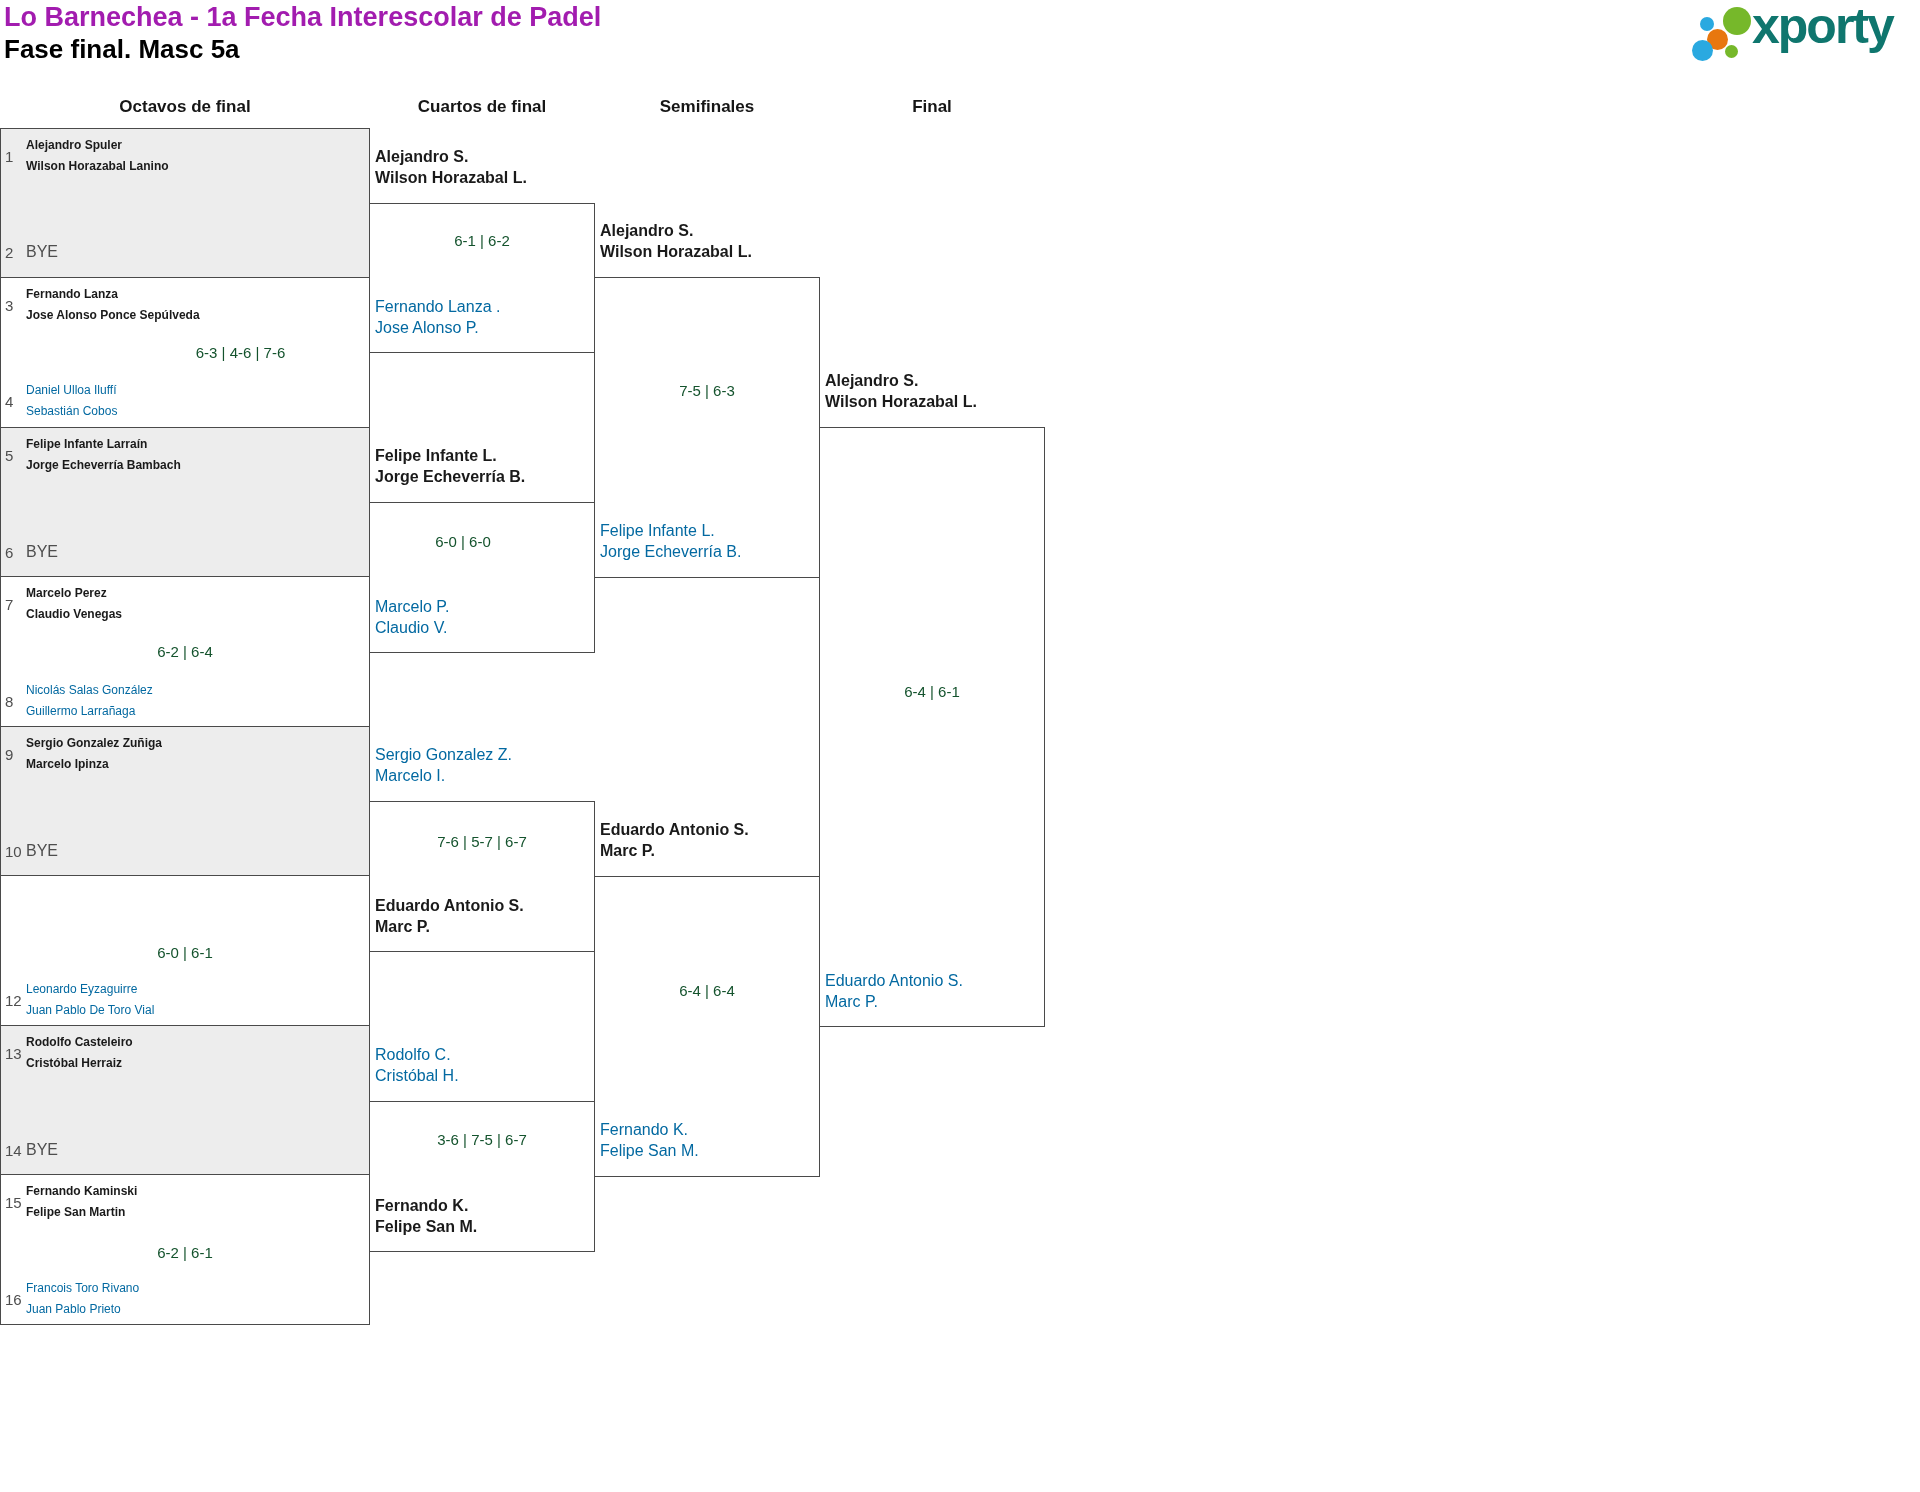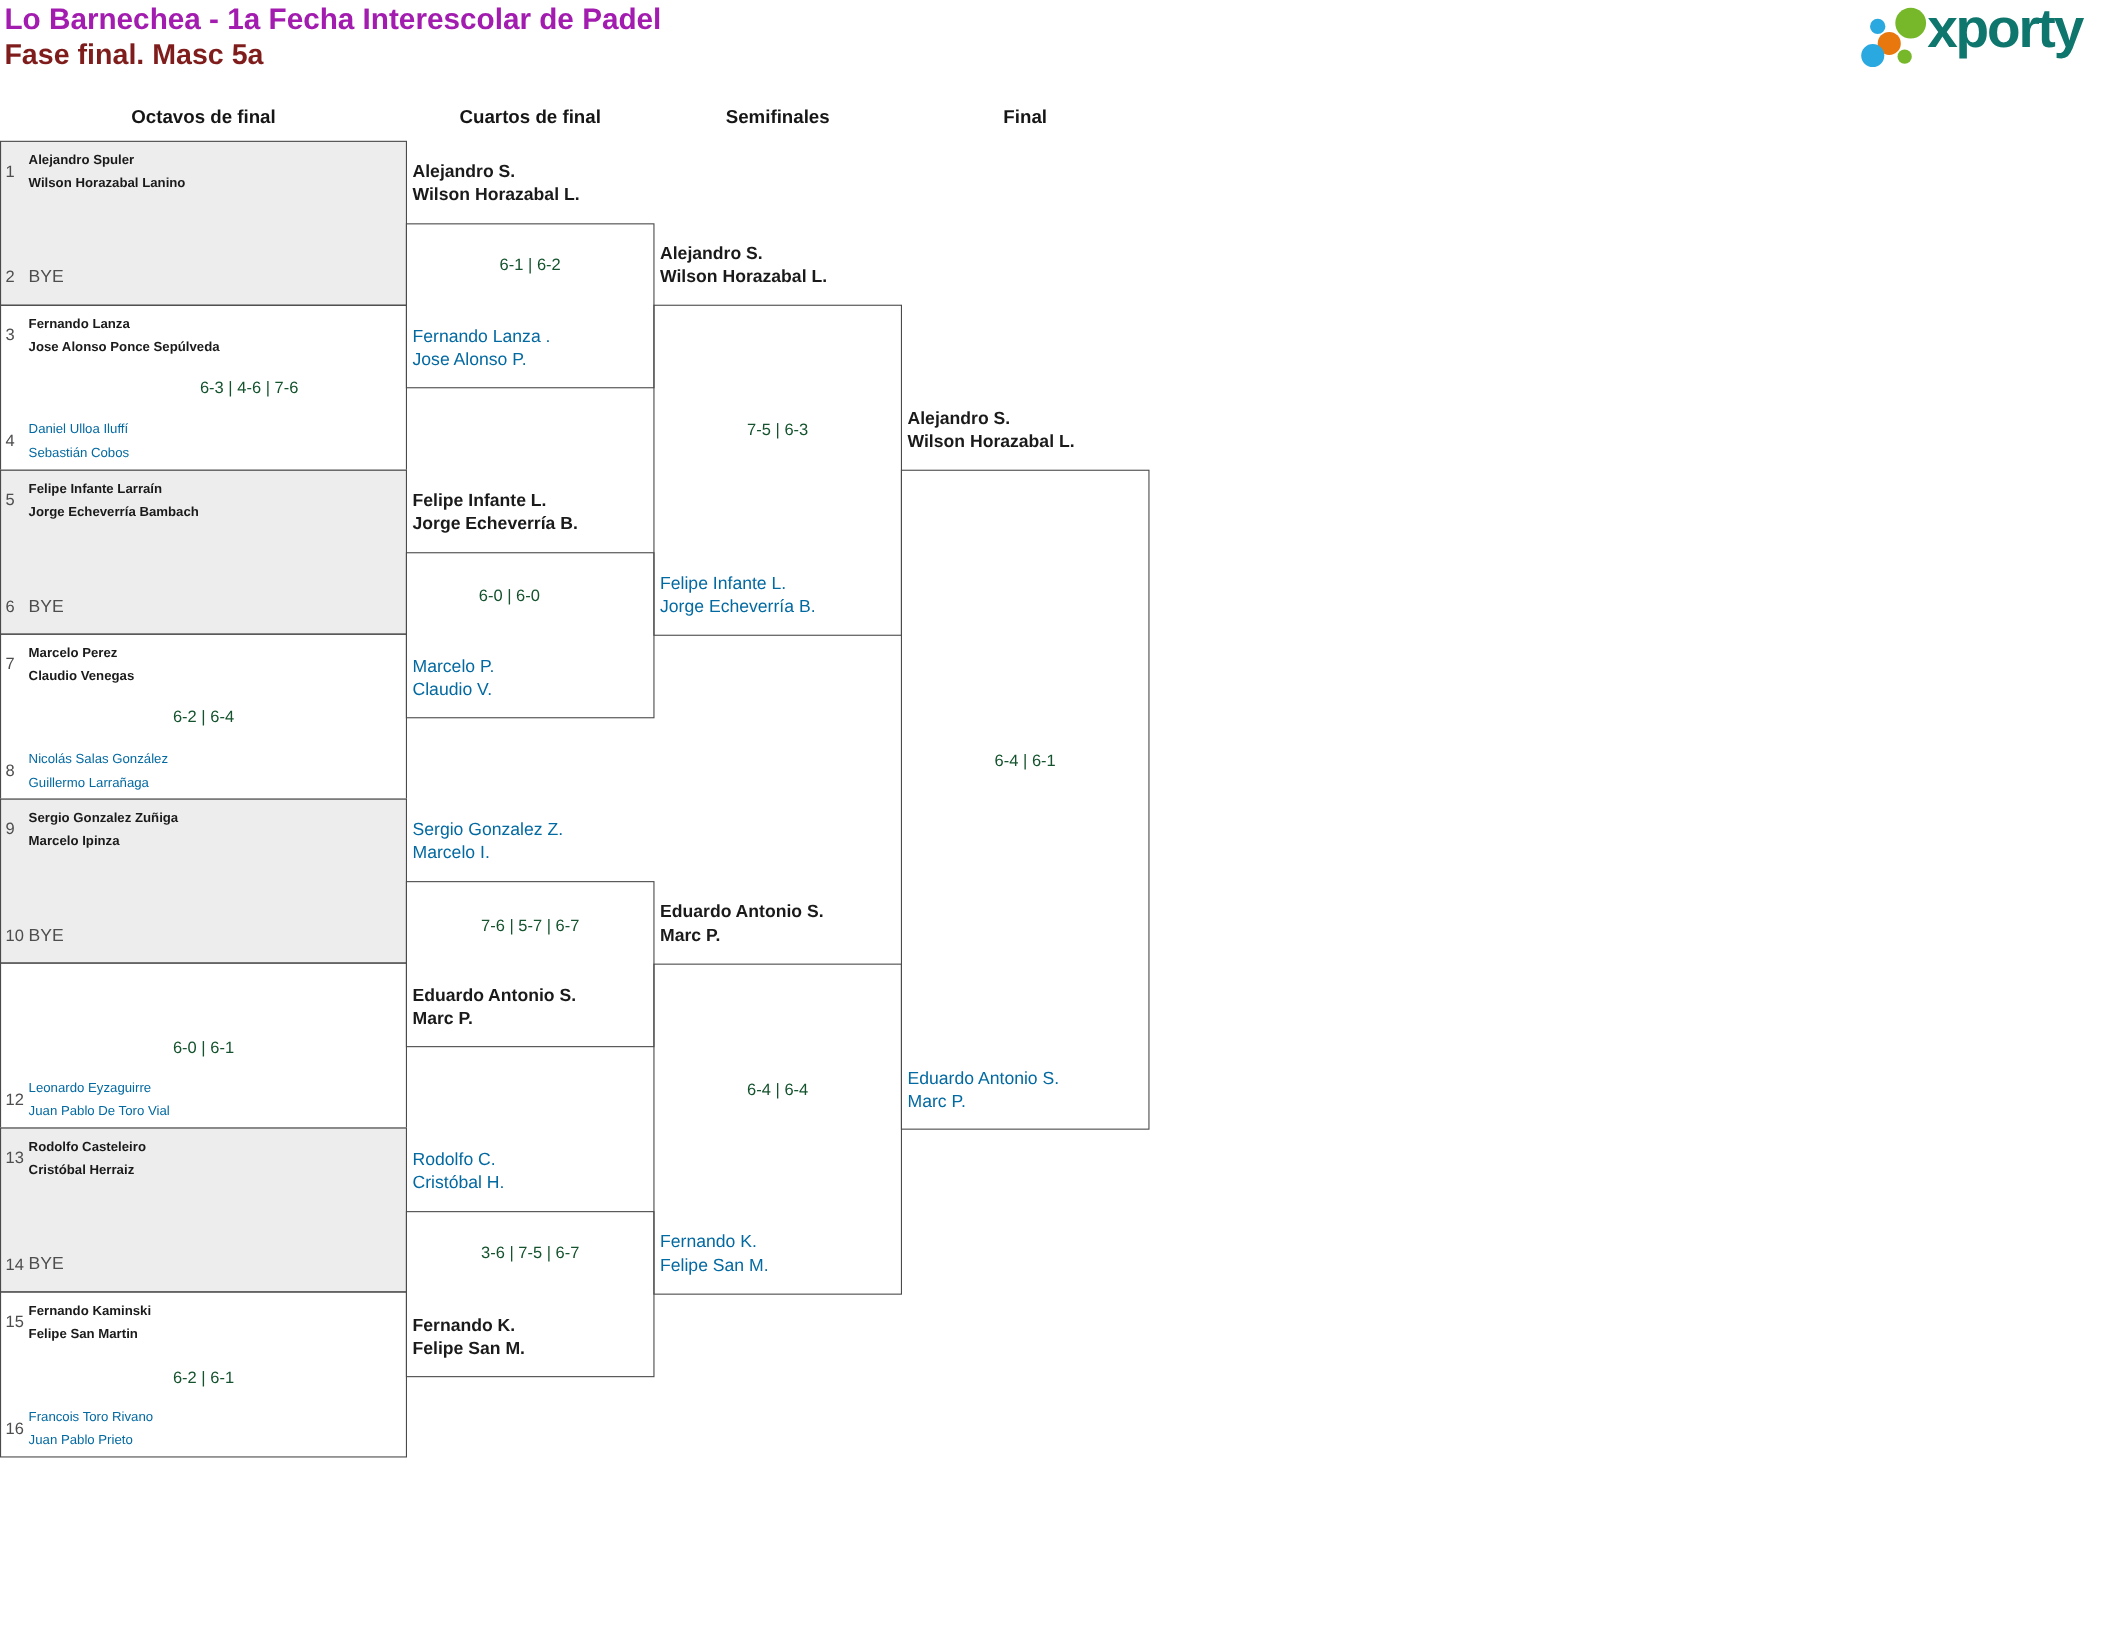--- a/index.html
+++ b/index.html
@@ -1,21 +1,21 @@
 <!DOCTYPE html>
 <html><head>
 <meta charset="utf-8">
 <style>
   html,body { margin:0; padding:0; background:#ffffff; }
   .canvas {
     position:relative; width:1920px; height:1492px;
     font-family:"Liberation Sans", sans-serif; background:#fff; overflow:hidden;
   }
   .title    { position:absolute; left:4px; top:2px;  font-size:27px; font-weight:bold; color:#a21caf; white-space:nowrap; }
-  .subtitle { position:absolute; left:4px; top:34px; font-size:26px; font-weight:bold; color:#7f1d1d; white-space:nowrap; }
+  .subtitle { position:absolute; left:4px; top:34px; font-size:26px; font-weight:bold; color:#000000; white-space:nowrap; }
 
   
   .logo { position:absolute; left:1690px; top:4px; width:230px; height:70px; cursor:pointer; }
   .dot  { position:absolute; border-radius:50%; }
   .d1 { left:10px; top:13px; width:14px; height:14px; background:#2aa9e0; }
   .d2 { left:33px; top:3px;  width:28px; height:28px; background:#76b82a; }
   .d3 { left:17px; top:25px; width:21px; height:21px; background:#e8770e; }
   .d4 { left:2px;  top:36px; width:21px; height:21px; background:#2aa9e0; }
   .d5 { left:35px; top:41px; width:13px; height:13px; background:#76b82a; }
   .logo-text { position:absolute; left:62px; top:-4px; font-size:50px; line-height:52px; font-weight:bold;
@@ -89,21 +89,21 @@
     <div class="bye">BYE</div>
   </div>
 
   <div class="slot" style="left:0;top:284px;width:370px;height:42px">
     <span class="seed">3</span>
     <div class="lines w">
         <div>Fernando Lanza</div>
         <div>Jose Alonso Ponce Sepúlveda</div>
       </div>
   </div>
-  <div class="score" style="left:4px;top:343px;width:445px">6-3 | 4-6 | 7-6</div>
+  <div class="score" style="left:18px;top:343px;width:445px">6-3 | 4-6 | 7-6</div>
   <div class="slot" style="left:0;top:380px;width:370px;height:42px">
     <span class="seed">4</span>
     <div class="lines l">
         <div>Daniel Ulloa Iluffí</div>
         <div>Sebastián Cobos</div>
       </div>
   </div>
 
   <div class="slot" style="left:0;top:434px;width:370px;height:42px">
     <span class="seed">5</span>

